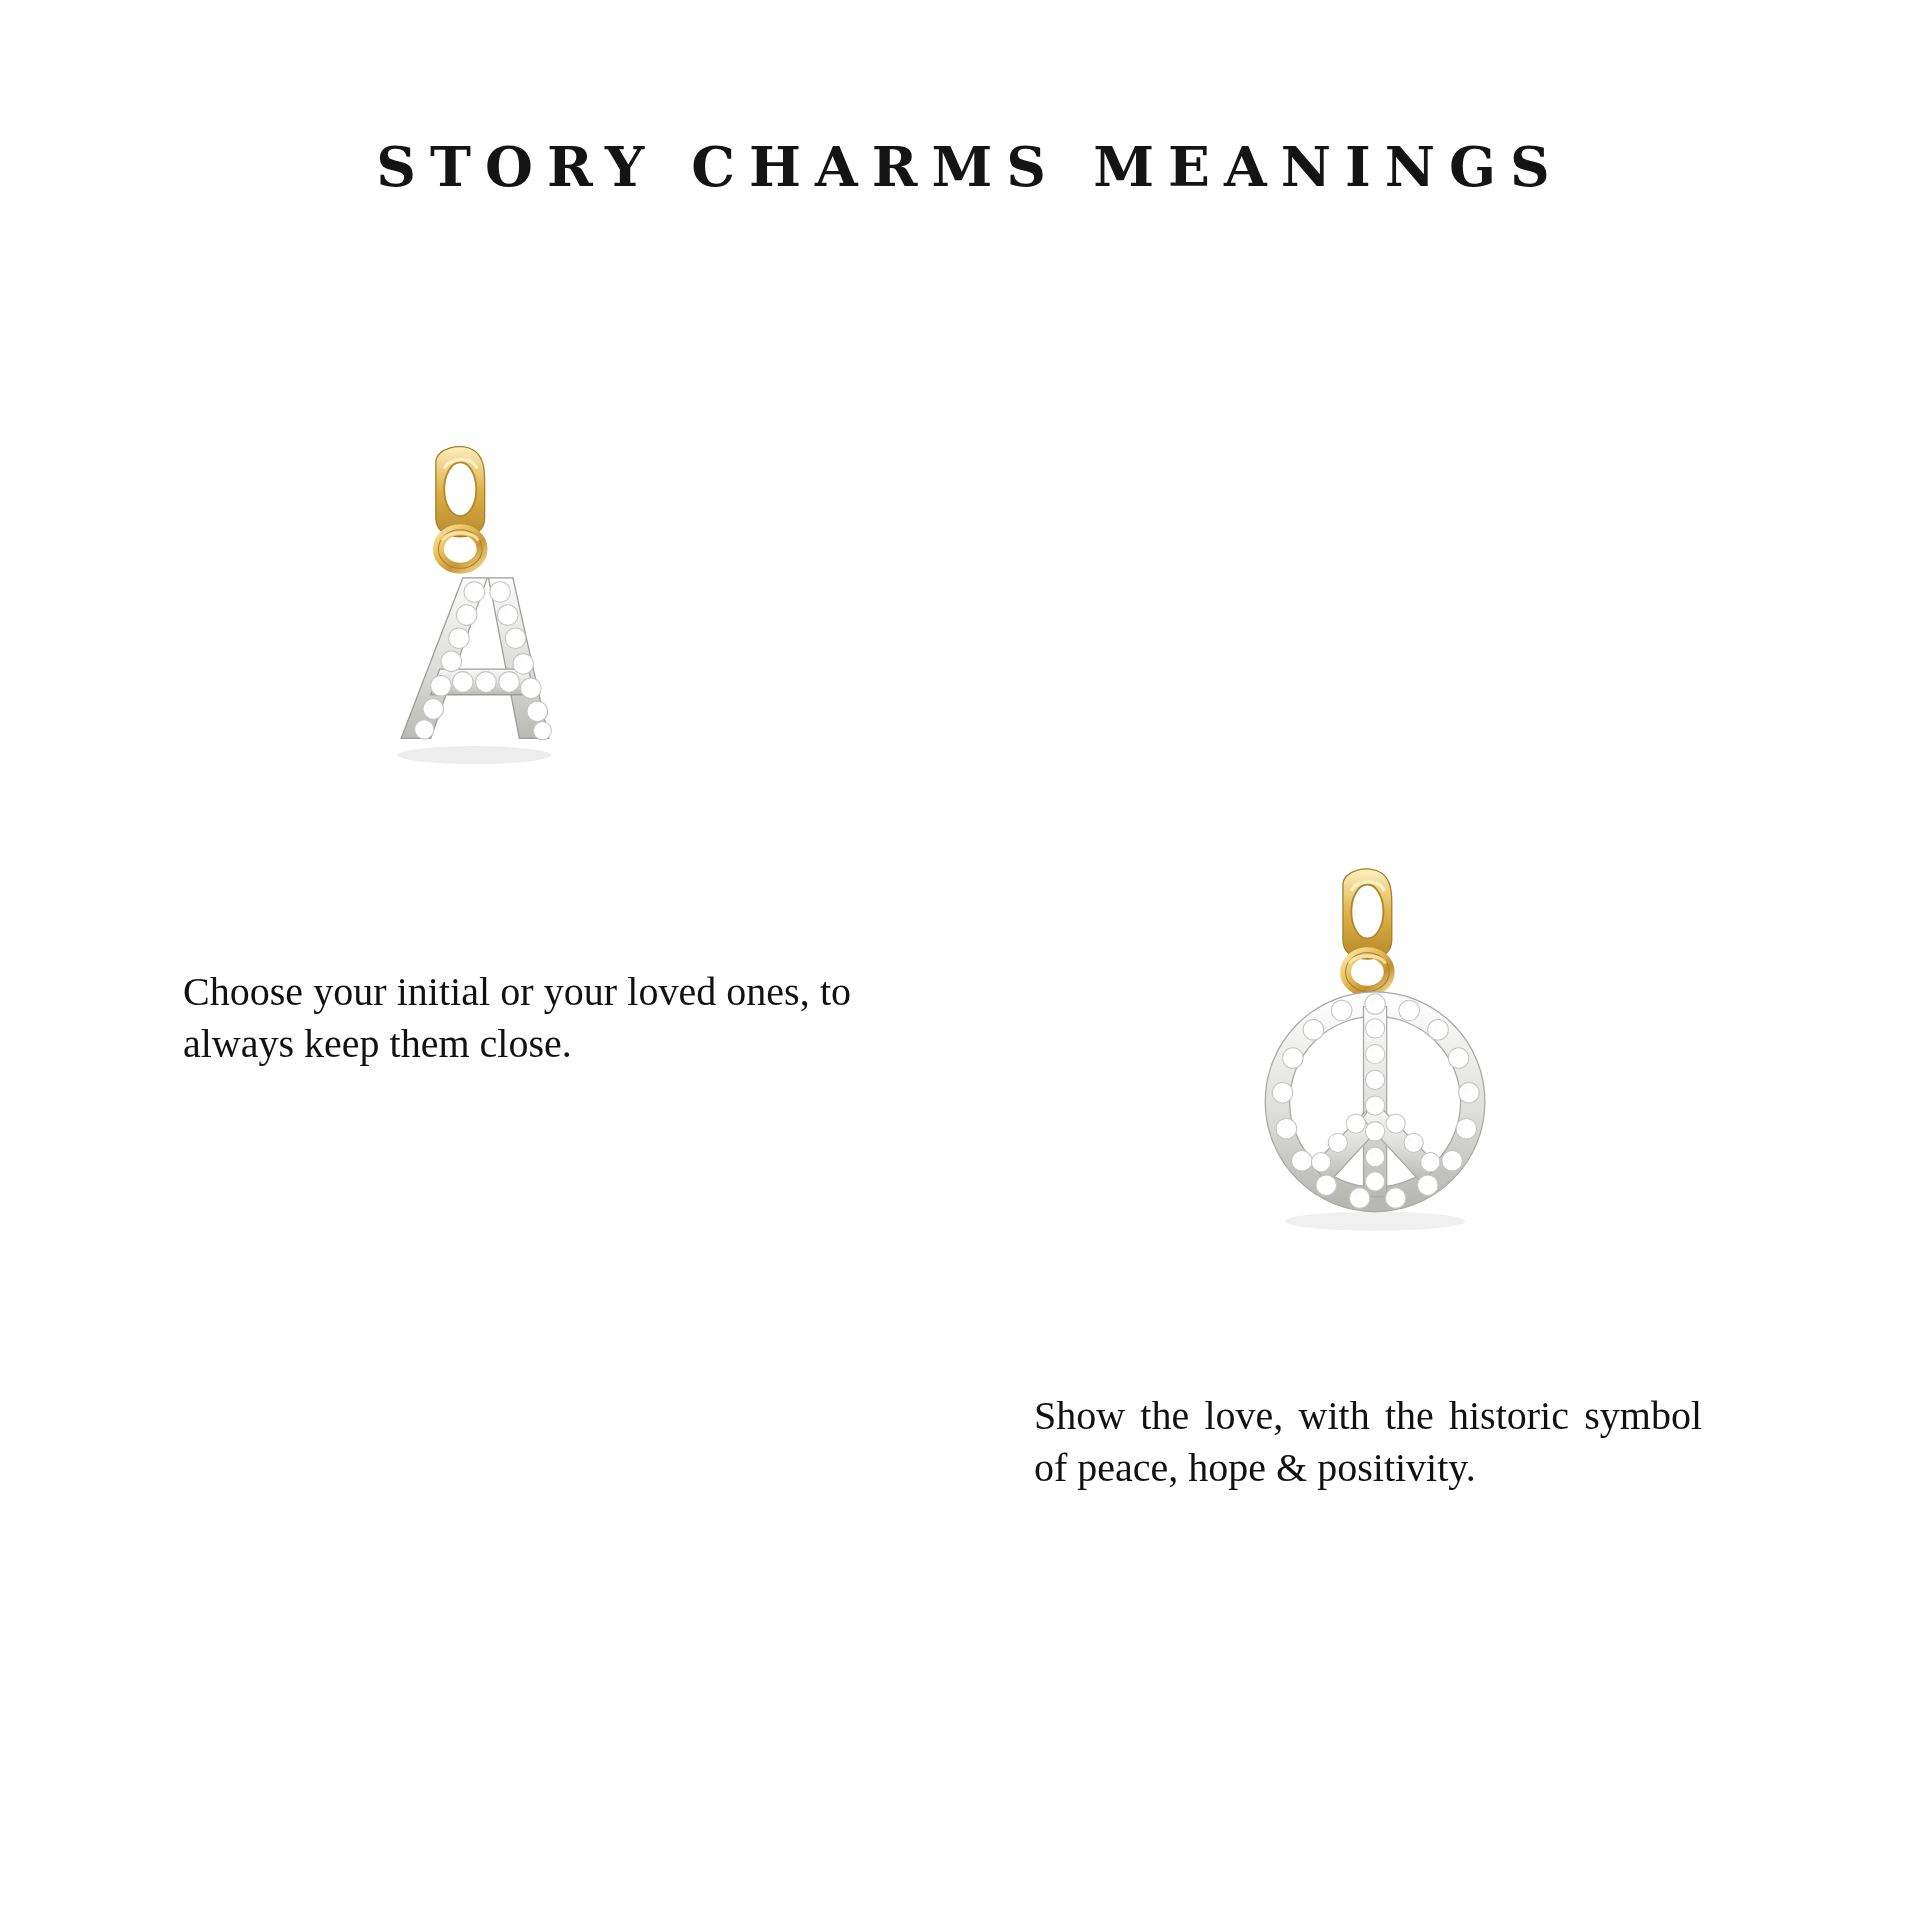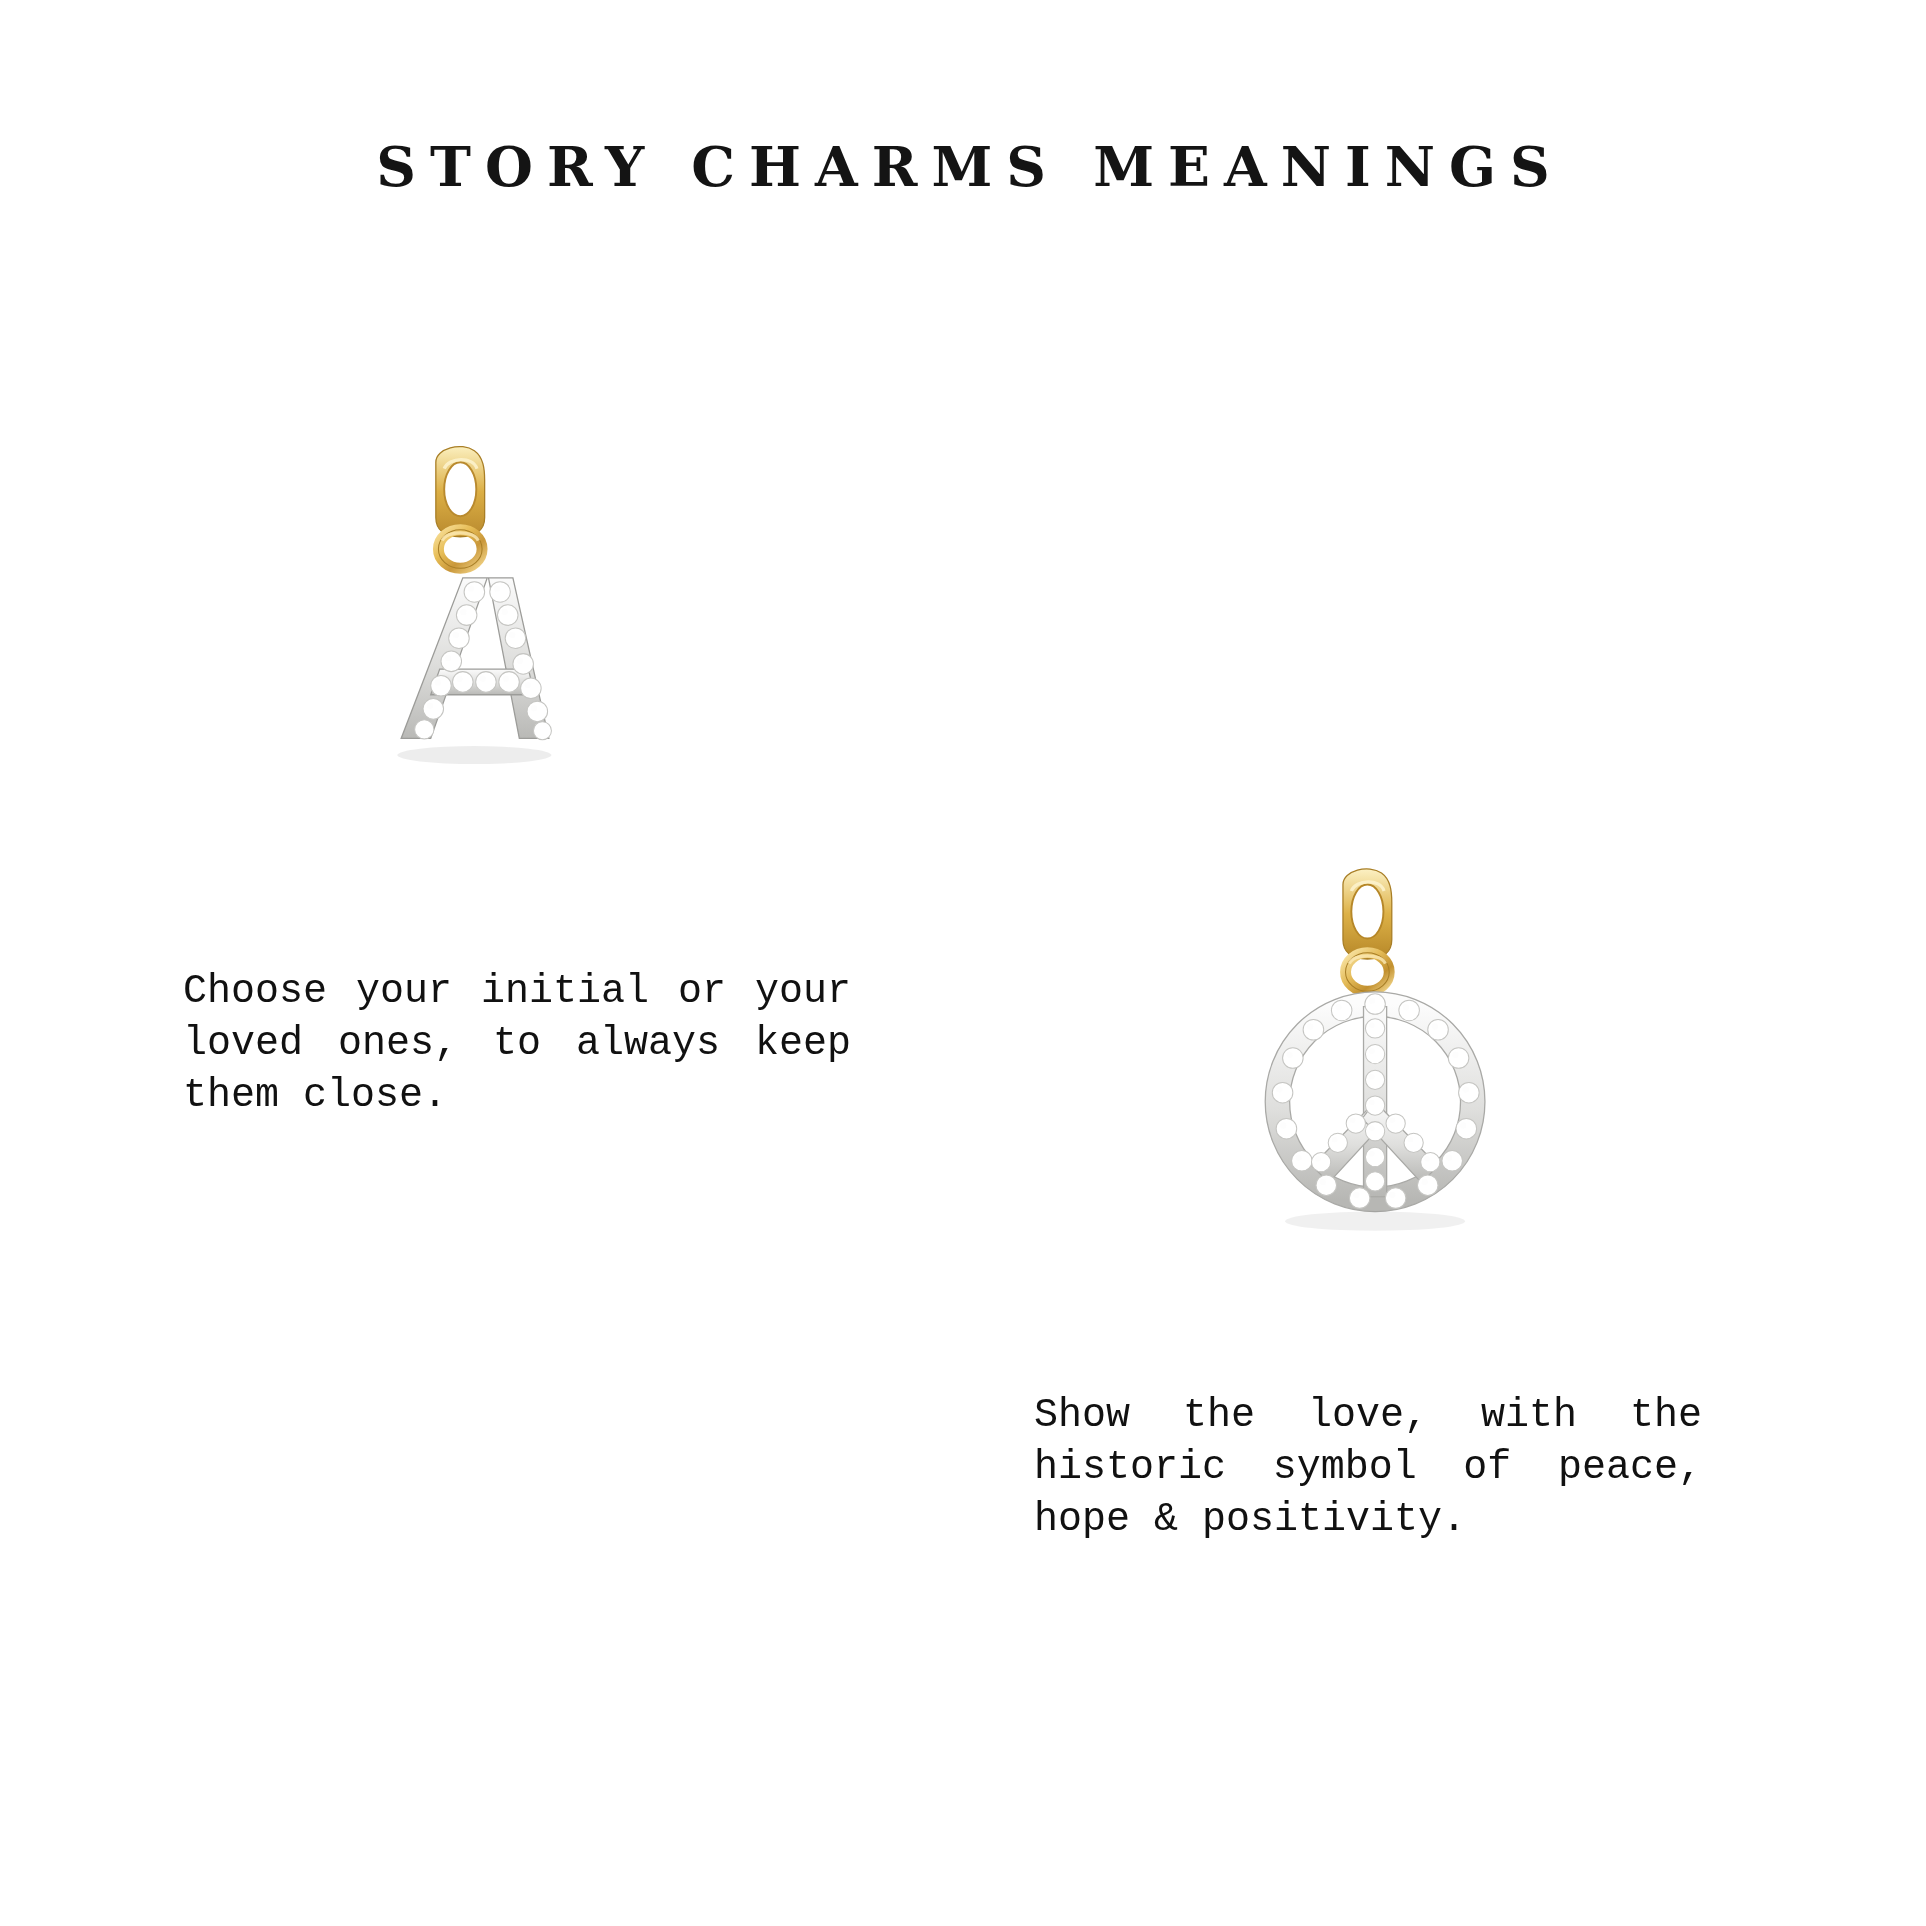--- a/index.html
+++ b/index.html
@@ -40,21 +40,21 @@
   .charm-peace-block   { left: 1262px; top: 864px; }
 
   .charm-art {
     position: relative;
     width: 257px;
     height: 411px;
   }
   .charm-art.peace { height: 424px; }
 
   .caption {
-    font-family: Liberation Mono, monospace;
+    font-family: Liberation Serif, serif;
     font-size: 40px;
     line-height: 1.30;
     color: #111111;
     text-align: justify;
     text-justify: inter-word;
   }
   .caption-initial {
     position: absolute;
     left: 183px;
     top: 966px;

